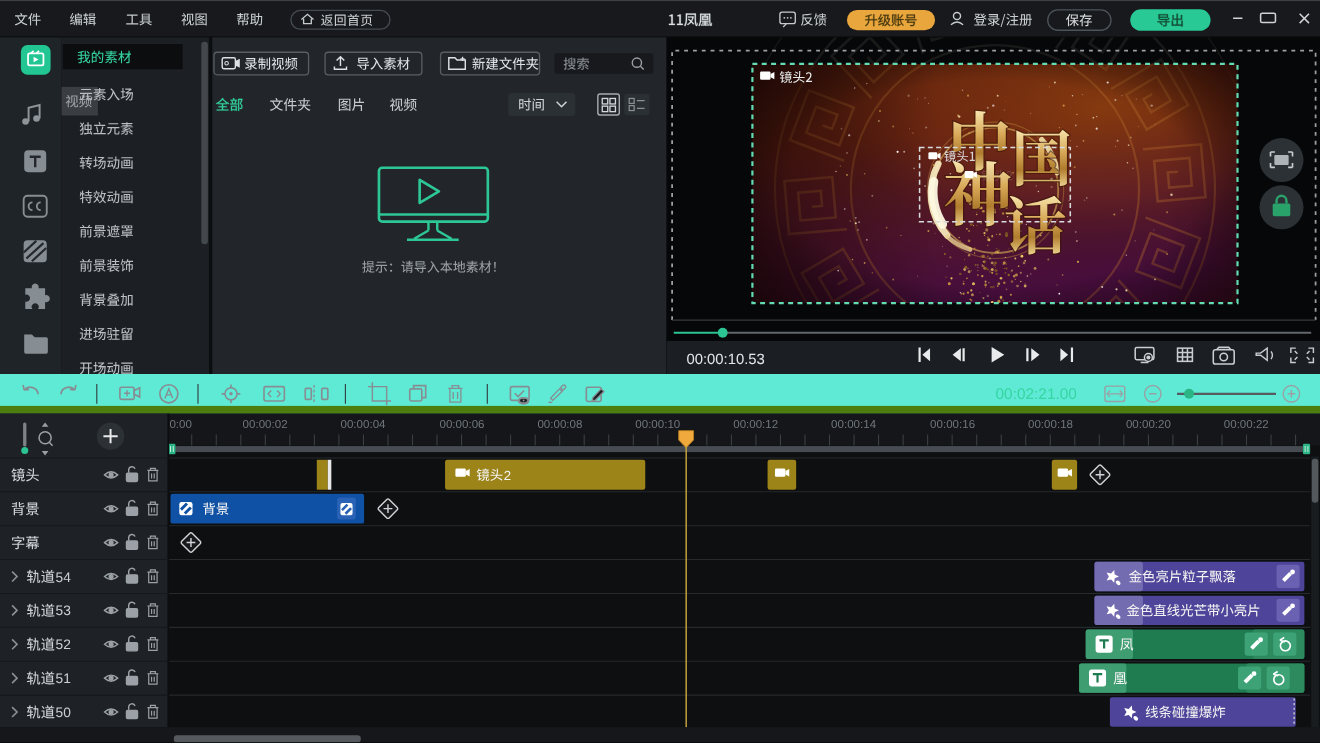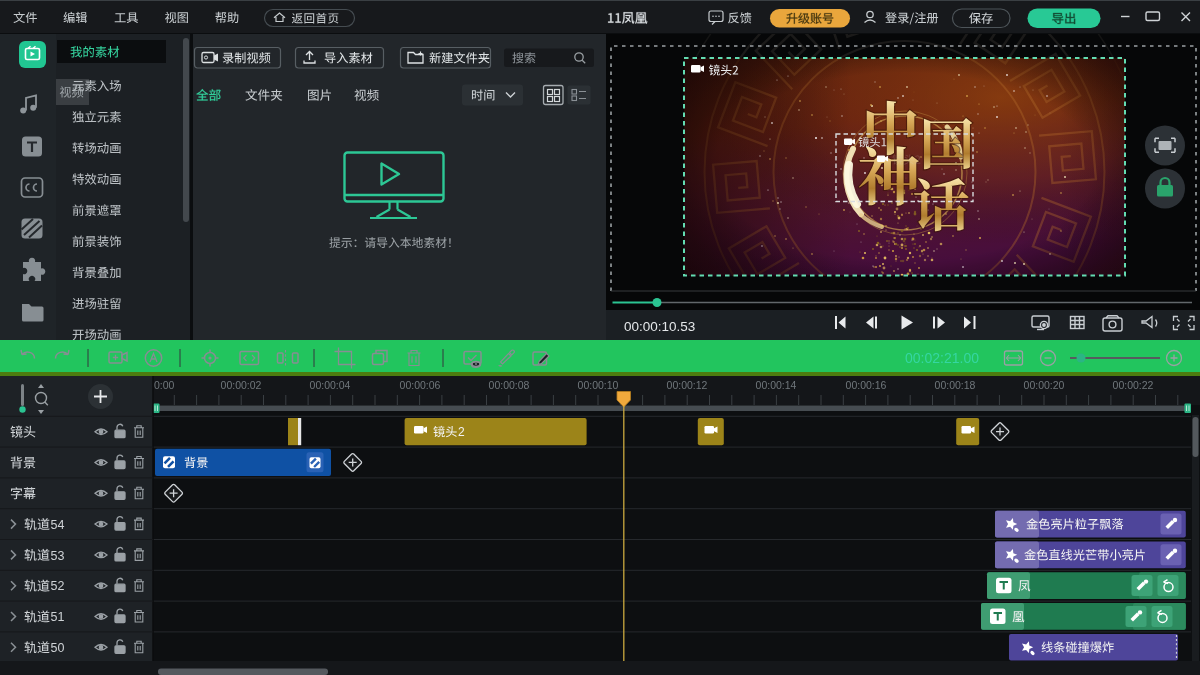--- a/index.html
+++ b/index.html
@@ -929,21 +929,21 @@
         </g>
         <rect x="497" y="284" width="19" height="13" rx="2"></rect>
         <circle cx="506.5" cy="290.5" r="3.4"></circle>
         <path d="M500 284 l2 -2.2 h9 l2 2.2"></path>
         <path d="M536 287 h4 l6 -4.5 v11 l-6 -4.5 h-4 z" stroke-width="1.3"></path>
         <path d="M549.5 285.5 a6 6 0 0 1 0 7" stroke-width="1.3"></path>
         <path d="M572 282.5 h-4.5 v4.5 M583.5 282.5 h4.5 v4.5 M572 295.5 h-4.5 v-4.5 M583.5 295.5 h4.5 v-4.5 M573.5 287.5 l-2.5 -2.5 M582 287.5 l2.5 -2.5 M573.5 290.5 l-2.5 2.5 M582 290.5 l2.5 2.5" stroke-width="1.3"></path>
       </g>
     </svg>
   </div>
-<div style="position:absolute;left:0;top:340px;width:1200px;height:36px;background:#22c55e;border-bottom:4px solid #4d7c0f;box-sizing:border-box">
+<div style="position:absolute;left:0;top:340px;width:1200px;height:36px;background:#5eead4;border-bottom:7px solid #4d7c0f;box-sizing:border-box">
     <svg width="1200" height="36" style="position:absolute;left:0;top:0">
       <g fill="none" stroke="#878e93" stroke-width="1.5">
         <path d="M22 14.5 a7 6.5 0 0 1 12.5 4 m-12.5 -4 l-1 -4.5 m1 4.5 l4.5 -0.5"></path>
         <path d="M68 14.5 a7 6.5 0 0 0 -12.5 4 m12.5 -4 l1 -4.5 m-1 4.5 l-4.5 -0.5"></path>
         <path d="M88 9 v18" stroke="#33383c" stroke-width="1"></path>
         <rect x="109" y="12" width="13" height="11" rx="1.5"></rect>
         <path d="M122 15 l5 -2.5 v8.5 l-5 -2.5 z"></path>
         <path d="M115.5 14.8 v5.4 m-2.7 -2.7 h5.4" stroke-width="1.3"></path>
         <circle cx="153.5" cy="18" r="8.2"></circle>
         <path d="M150 22 l3.5 -8.5 3.5 8.5 m-5.8 -3 h4.6" stroke-width="1.3"></path>

